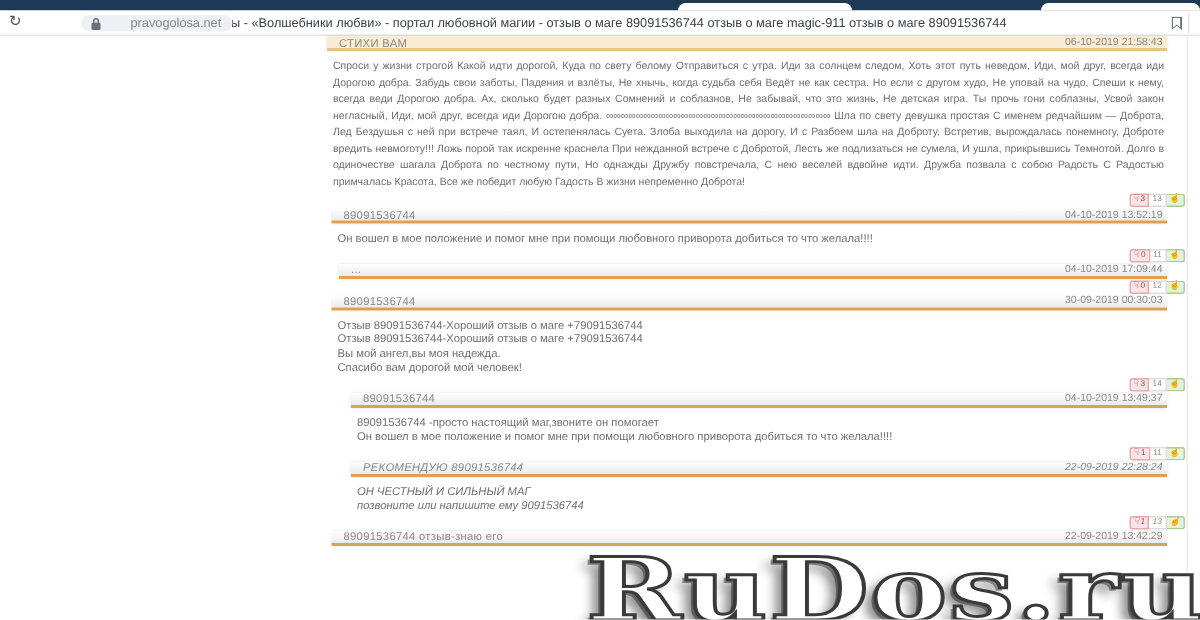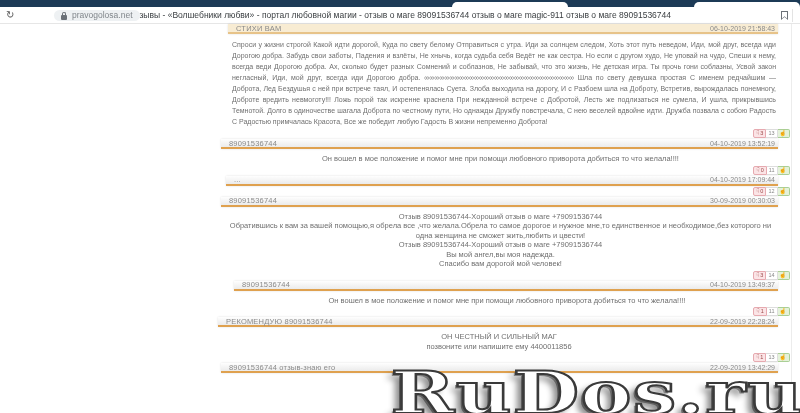--- a/index.html
+++ b/index.html
@@ -13,21 +13,21 @@
   .tab { position:absolute; bottom:0; height:5px; background:#fff; border-radius:6px 6px 0 0; }
   .tab.t1 { left:452px; width:116px; }
   .tab.t2 { left:694px; width:106px; }
   .toolbar {
     height:17px; background:#fff; border-bottom:1px solid #e6e6e6;
     position:relative; display:flex; align-items:center;
   }
   .reload { position:absolute; left:6px; top:2px; font-size:10px; color:#555; line-height:12px; }
   .urlpill {
     position:absolute; left:54px; top:3px; height:11px; border-radius:6px;
-    background:#eef1f3; display:flex; align-items:center; gap:5px; padding:0 7px;
+    background:#eef1f3; display:flex; align-items:center; gap:20px; padding:0 7px;
   }
   .lock { position:relative; width:6px; height:8px; margin-top:0px; }
   .lock .shackle { position:absolute; top:0; left:1px; width:4px; height:4px;
     border:1px solid #6b7178; border-bottom:none; border-radius:2px 2px 0 0; }
   .lock .lbody { position:absolute; bottom:0; left:0; width:6px; height:5px;
     background:#6b7178; border-radius:1px; }
   .urltext { font-size:8.5px; color:#80868b; line-height:11px; }
   .pagetitle {
     position:absolute; left:0; right:0; text-align:center;
     font-size:8.5px; color:#3c4043;
@@ -46,21 +46,21 @@
   .chead {
     display:flex; justify-content:space-between; align-items:center;
     height:10px; padding:0 3px 0 8px;
     background:linear-gradient(#fefefe, #ebebeb);
     border-bottom:2px solid #dfa14f;
     box-shadow:0 0 2px rgba(0,0,0,.12);
   }
   .review.cream .chead { background:#f8ecd3; border-bottom-color:#e7c389; }
   .chead .ctitle { font-size:7.5px; color:#8a8a8a; letter-spacing:.2px; white-space:nowrap; }
   .chead .cdate { font-size:7px; color:#8a8a8a; white-space:nowrap; }
-  .cbody { padding:5px 2px 1px 4px; font-size:7.5px; line-height:9.5px; color:#6f6f6f;text-align:center; }
+  .cbody { padding:5px 2px 1px 4px; font-size:7.5px; line-height:9.5px; color:#6f6f6f; }
   .cbody p { margin:0; }
   .review.poem .cbody { font-size:7px; line-height:11px; text-align:justify; padding-top:5px; }
   .vote-row { height:9px; margin:1px -12px 1px 0; display:flex; justify-content:flex-end; }
   .vote { display:inline-flex; height:9px; font-size:5.5px; line-height:7px; }
   .vseg { display:inline-flex; align-items:center; padding:0 2px; border:1px solid #ddd; }
   .vdown { background:#fbe4e6; border-color:#e6aab0; color:#9c4a4a; border-radius:2px 0 0 2px; gap:1px; }
   .vcount { background:#fff; color:#888; border-left:none; }
   .vup { background:#e4f2da; border-color:#aacf96; color:#5a8a46; border-left:none; border-radius:0 2px 2px 0; }
   .thumb { font-size:6px; }
 
@@ -94,21 +94,21 @@
   </span>
   <span class="bookmark">
       <span class="bm-outer"></span>
       <span class="bm-inner"></span>
     </span>
   <span class="tb-sep"></span>
 </div>
 <div class="scroll-line"></div>
 
 <div class="page" id="reviews">
-    <div class="review cream poem" style="margin-left: 10px;">
+    <div class="review cream poem" style="margin-left: 0px;">
     <div class="chead">
       <span class="ctitle">СТИХИ ВАМ</span>
       <span class="cdate">06-10-2019 21:58:43</span>
     </div>
     <div class="cbody">
         <p>Спроси у жизни строгой Какой идти дорогой, Куда по свету белому Отправиться с утра. Иди за солнцем следом, Хоть этот путь неведом, Иди, мой друг, всегда иди Дорогою добра. Забудь свои заботы, Падения и взлёты, Не хнычь, когда судьба себя Ведёт не как сестра. Но если с другом худо, Не уповай на чудо, Спеши к нему, всегда веди Дорогою добра. Ах, сколько будет разных Сомнений и соблазнов, Не забывай, что это жизнь, Не детская игра. Ты прочь гони соблазны, Усвой закон негласный, Иди, мой друг, всегда иди Дорогою добра. ∞∞∞∞∞∞∞∞∞∞∞∞∞∞∞∞∞∞∞∞∞∞∞∞∞∞∞∞∞∞ Шла по свету девушка простая С именем редчайшим — Доброта, Лед Бездушья с ней при встрече таял, И остепенялась Суета. Злоба выходила на дорогу, И с Разбоем шла на Доброту, Встретив, вырождалась понемногу, Доброте вредить невмоготу!!! Ложь порой так искренне краснела При нежданной встрече с Добротой, Лесть же подлизаться не сумела, И ушла, прикрывшись Темнотой. Долго в одиночестве шагала Доброта по честному пути, Но однажды Дружбу повстречала, С нею веселей вдвойне идти. Дружба позвала с собою Радость С Радостью примчалась Красота, Все же победит любую Гадость В жизни непременно Доброта!</p>
       </div>
     <div class="vote-row">
       <span class="vote">
         <span class="vseg vdown">
@@ -161,21 +161,20 @@
       </span>
     </div>
   </div>
     <div class="review" style="margin-left: 3px;">
     <div class="chead">
       <span class="ctitle">89091536744</span>
       <span class="cdate">30-09-2019 00:30:03</span>
     </div>
     <div class="cbody">
         <p>Отзыв 89091536744-Хороший отзыв о маге +79091536744</p>
-        <p>Обратившись к вам за вашей помощью,я обрела все ,что желала.Обрела то самое дорогое и нужное мне,то единственное и необходимое,без которого ни одна женщина не сможет жить,любить и цвести!</p>
         <p>Отзыв 89091536744-Хороший отзыв о маге +79091536744</p>
         <p>Вы мой ангел,вы моя надежда.</p>
         <p>Спасибо вам дорогой мой человек!</p>
       </div>
     <div class="vote-row">
       <span class="vote">
         <span class="vseg vdown">
             <span class="thumb">☟</span>
             <span class="vnum">3</span>
           </span>
@@ -185,43 +184,44 @@
           </span>
       </span>
     </div>
   </div>
     <div class="review" style="margin-left: 16px;">
     <div class="chead">
       <span class="ctitle">89091536744</span>
       <span class="cdate">04-10-2019 13:49:37</span>
     </div>
     <div class="cbody">
+        <p>89091536744 -просто настоящий маг,звоните он помогает</p>
         <p>Он вошел в мое положение и помог мне при помощи любовного приворота добиться то что желала!!!!</p>
       </div>
     <div class="vote-row">
       <span class="vote">
         <span class="vseg vdown">
             <span class="thumb">☟</span>
             <span class="vnum">1</span>
           </span>
         <span class="vseg vcount">11</span>
         <span class="vseg vup">
             <span class="thumb">☝</span>
           </span>
       </span>
     </div>
   </div>
-    <div class="review" style="margin-left: 0px;">
+    <div class="review" style="margin-left: 16px; font-style: italic;">
     <div class="chead">
       <span class="ctitle">РЕКОМЕНДУЮ 89091536744</span>
       <span class="cdate">22-09-2019 22:28:24</span>
     </div>
     <div class="cbody">
         <p>ОН ЧЕСТНЫЙ И СИЛЬНЫЙ МАГ</p>
-        <p>позвоните или напишите ему 4400011856</p>
+        <p>позвоните или напишите ему 9091536744</p>
       </div>
     <div class="vote-row">
       <span class="vote">
         <span class="vseg vdown">
             <span class="thumb">☟</span>
             <span class="vnum">1</span>
           </span>
         <span class="vseg vcount">13</span>
         <span class="vseg vup">
             <span class="thumb">☝</span>

